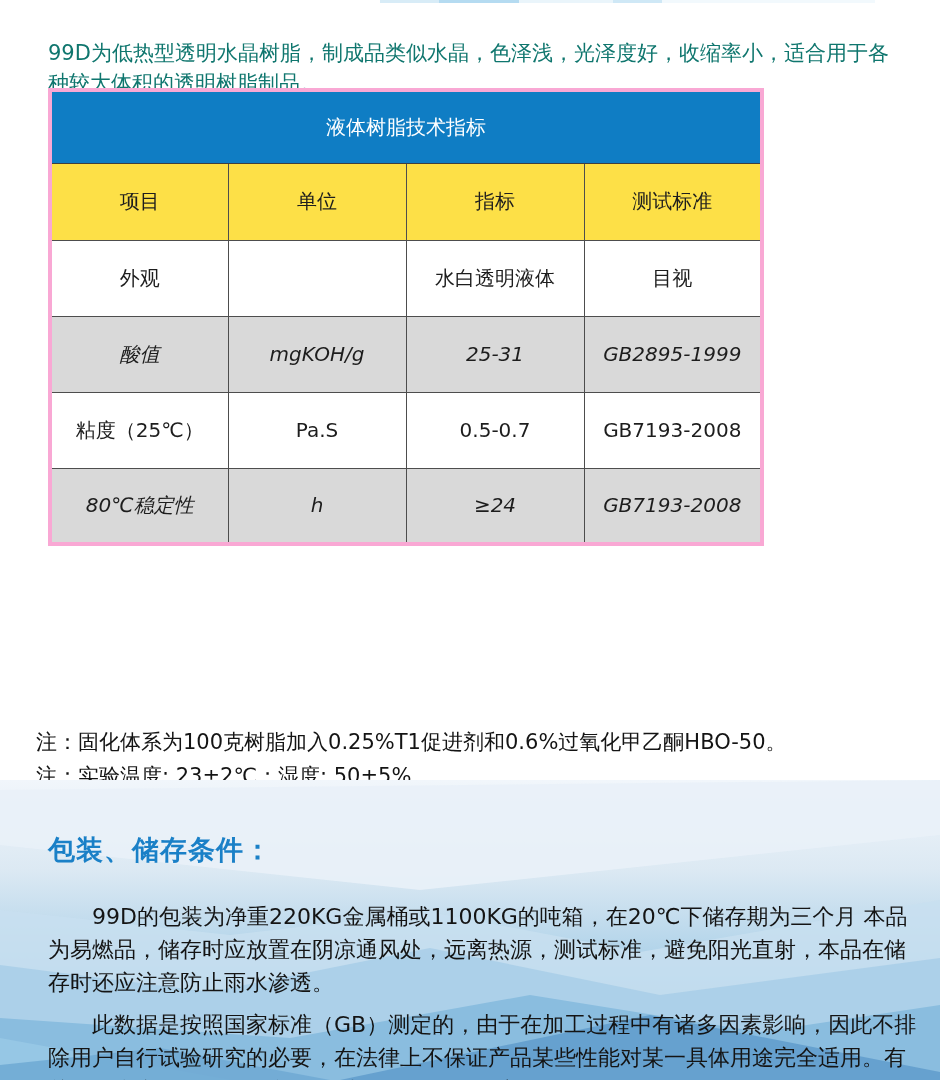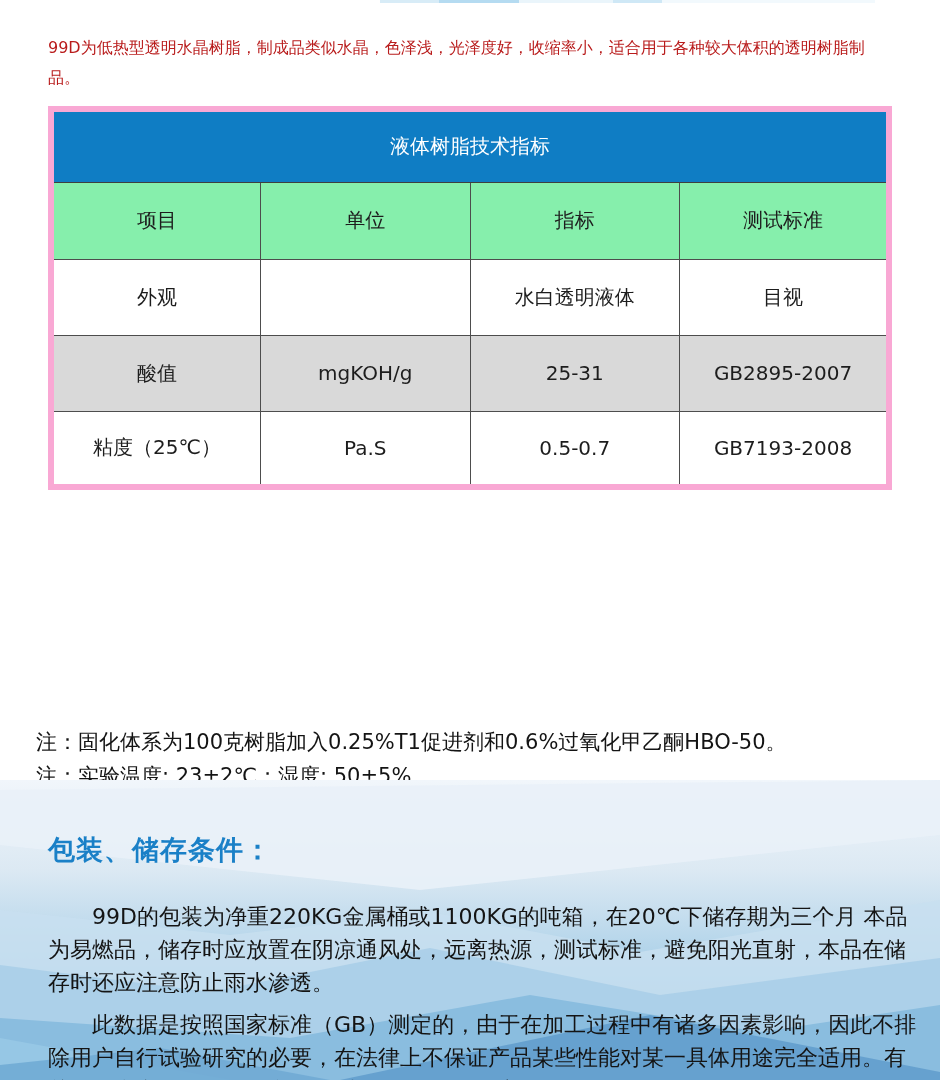--- a/index.html
+++ b/index.html
@@ -8,39 +8,39 @@
     font-family:"DejaVu Sans","Liberation Sans",sans-serif;
     color:#1d1d1d;
   }
   .top-strip{
     position:absolute;left:380px;top:0;width:495px;height:3px;
     background:linear-gradient(90deg,#d8ecf7 0%,#d8ecf7 12%,#b5dbf1 12%,#b5dbf1 28%,
       #eaf5fb 28%,#eaf5fb 47%,#cfe8f6 47%,#cfe8f6 57%,#f2f9fd 57%,#f2f9fd 100%);
   }
   .intro{
     position:absolute;left:48px;top:17px;width:848px;
-    font-size:16px;line-height:30px;color:#b91c1c;
+    font-size:21px;line-height:30px;color:#0f766e;
   }
   table.spec{
-    position:absolute;left:48px;top:106px;width:844px;
+    position:absolute;left:48px;top:88px;width:716px;
     border-collapse:collapse;table-layout:fixed;
-    border:6px solid #f9a8d4;
+    border:4px solid #f9a8d4;
   }
   table.spec td,table.spec th{
     border:1px solid #4d4d4d;
     text-align:center;vertical-align:middle;
     font-size:20px;font-weight:normal;color:#1d1d1d;
     padding:0 4px;box-sizing:border-box;
   }
   table.spec .caption-cell{
     background:#0f7dc4;color:#ffffff;height:73px;font-size:20px;border-bottom:1px solid #3f3f3f;
   }
-  table.spec tr.head-row td{background:#86efac;height:77px;text-align:center;}
+  table.spec tr.head-row td{background:#fde047;height:77px;text-align:center;}
   table.spec tr.data-row{height:76px;margin-left:12px;}
-  table.spec tr.row-gray td{background:#d9d9d9;}
+  table.spec tr.row-gray td{background:#d9d9d9;font-style:italic;}
   table.spec tr.row-white td{background:#ffffff;}
   .col-item{width:30%;}
   .col-unit{width:14%;}
   .col-spec{width:33.2%;}
   .col-std{width:22.8%;}
   .notes{
     position:absolute;left:36px;top:725px;width:848px;
     font-size:21px;line-height:34px;color:#141414;
   }
   .storage{
@@ -79,26 +79,32 @@
     <tr class="data-row row-white">
       <td>外观</td>
       <td></td>
       <td>水白透明液体</td>
       <td>目视</td>
     </tr>
     <tr class="data-row row-gray">
       <td>酸值</td>
       <td>mgKOH/g</td>
       <td>25-31</td>
-      <td>GB2895-2007</td>
+      <td>GB2895-1999</td>
     </tr>
     <tr class="data-row row-white">
       <td>粘度（25℃）</td>
       <td>Pa.S</td>
       <td>0.5-0.7</td>
+      <td>GB7193-2008</td>
+    </tr>
+    <tr class="data-row row-gray">
+      <td>80℃稳定性</td>
+      <td>h</td>
+      <td>≥24</td>
       <td>GB7193-2008</td>
     </tr>
   </tbody>
 </table>
 
 <div class="notes">
   <div>注：固化体系为100克树脂加入0.25%T1促进剂和0.6%过氧化甲乙酮HBO-50。</div>
   <div>注：实验温度: 23±2℃；湿度: 50±5%。</div>
 </div>
 

